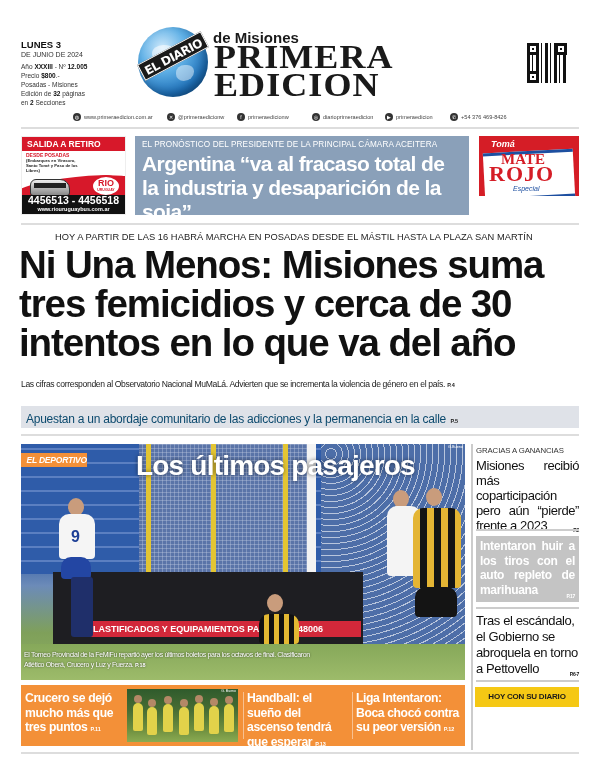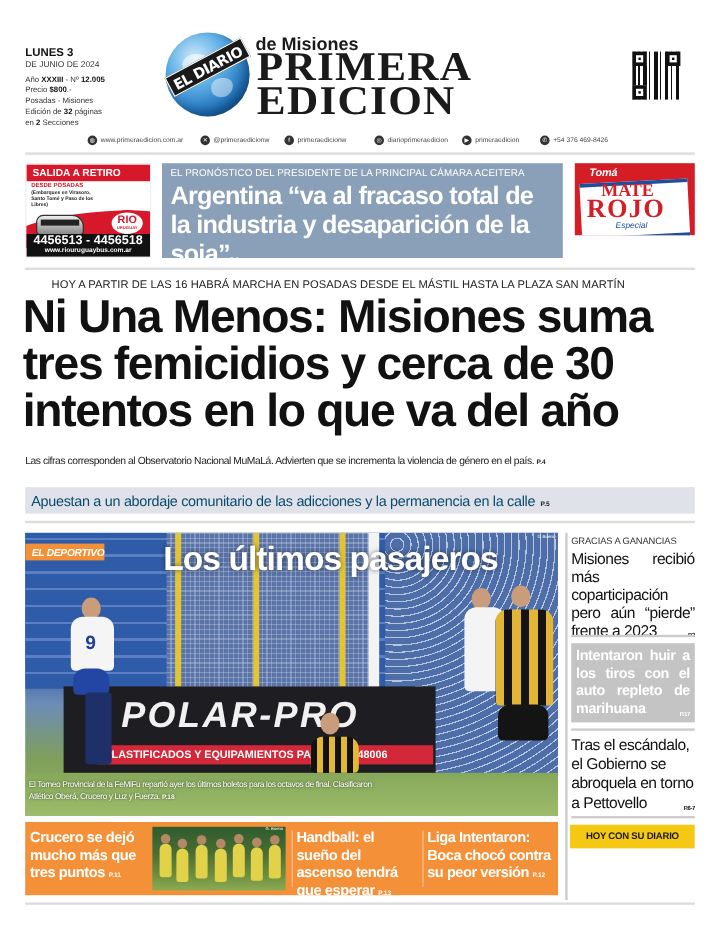--- a/index.html
+++ b/index.html
@@ -61,21 +61,21 @@
 
   .ad-mate { position: absolute; left: 479px; top: 136px; width: 100px; height: 60px; background: #d51d26; overflow: hidden; }
   .ad-mate .banner { position: absolute; left: 5px; top: 15px; width: 90px; height: 48px; background: #fff; border-top: 3px solid #1d4fa0; border-bottom: 3px solid #1d4fa0; transform: rotate(-3deg); }
   .ad-mate .toma { position: absolute; left: 12px; top: 3px; color: #fff; font-style: italic; font-weight: bold; font-size: 9px; }
   .ad-mate .mate { position: absolute; left: 22px; top: 16px; color: #d51d26; font-family: "Liberation Serif", serif; font-weight: bold; font-size: 15px; line-height: 14px; }
   .ad-mate .rojo { position: absolute; left: 10px; top: 28px; color: #d51d26; font-family: "Liberation Serif", serif; font-weight: bold; font-size: 22px; line-height: 20px; letter-spacing: 1px; }
   .ad-mate .especial { position: absolute; left: 34px; top: 49px; color: #1d4fa0; font-style: italic; font-size: 7px; }
   .ad-mate .disfruta { position: absolute; left: 32px; top: 67px; color: #fff; font-style: italic; font-size: 5.5px; font-weight: bold; }
 
   
-  .main-kicker { position: absolute; left: 21px; top: 232px; font-size: 9.3px; color: #222; letter-spacing: 0.05px; padding-left: 22px; }
+  .main-kicker { position: absolute; left: 33px; top: 232px; font-size: 9.3px; color: #222; letter-spacing: 0.05px; padding-left: 22px; }
   .main-hl { position: absolute; left: 19px; top: 245px; width: 570px; font-weight: bold; font-size: 38.5px; line-height: 39px; letter-spacing: -1.1px; color: #111; }
   .main-deck { position: absolute; left: 21px; top: 379px; width: 575px; font-size: 8.6px; color: #222; letter-spacing: -0.35px; white-space: nowrap; }
 
   .sub-bar { position: absolute; left: 21px; top: 406px; width: 558px; height: 22px; background: #dfe2e8; padding: 3px 5px; }
   .sub-bar .txt { font-size: 12px; color: #0c4a6e; letter-spacing: -0.25px; white-space: nowrap; }
 
   
   .photo { position: absolute; left: 21px; top: 444px; width: 444px; height: 236px; overflow: hidden;
            background: linear-gradient(180deg, #3a64b0 0%, #2e5aa4 45%, #6c8bb8 60%, #7fa05a 80%, #8fb060 100%); }
   .photo .stand { position: absolute; left: 0; top: 0; width: 444px; height: 130px;
@@ -261,21 +261,20 @@
 
 <article class="photo">
   <div class="stand"></div>
   <div class="fence"></div>
   <div class="fence-post" style="left:125px"></div>
   <div class="fence-post" style="left:190px"></div>
   <div class="fence-post" style="left:262px"></div>
   <div class="net"></div>
   <div class="goalpost"></div>
   <div class="board">
-    <div class="brand">POLAR-PRO</div>
     <div class="redstrip">PLASTIFICADOS Y EQUIPAMIENTOS PARA 4X4  448006</div>
   </div>
   <div class="grass"></div>
   <div class="head" style="left:47px;top:54px"></div>
   <div class="player p1"></div>
   <div class="p1num">9</div>
   <div class="player p1shorts"></div>
   <div class="player p1legs"></div>
   <div class="head" style="left:246px;top:150px"></div>
   <div class="player p2"></div>

